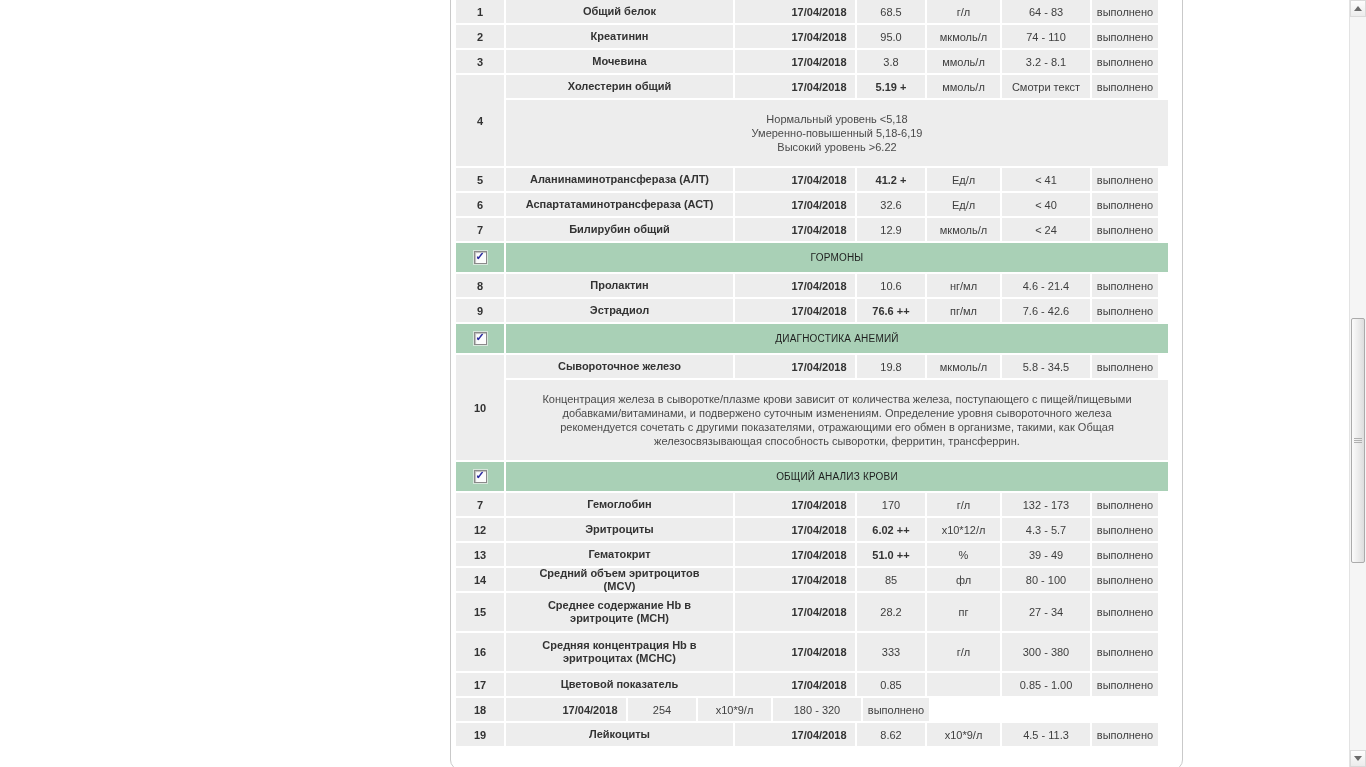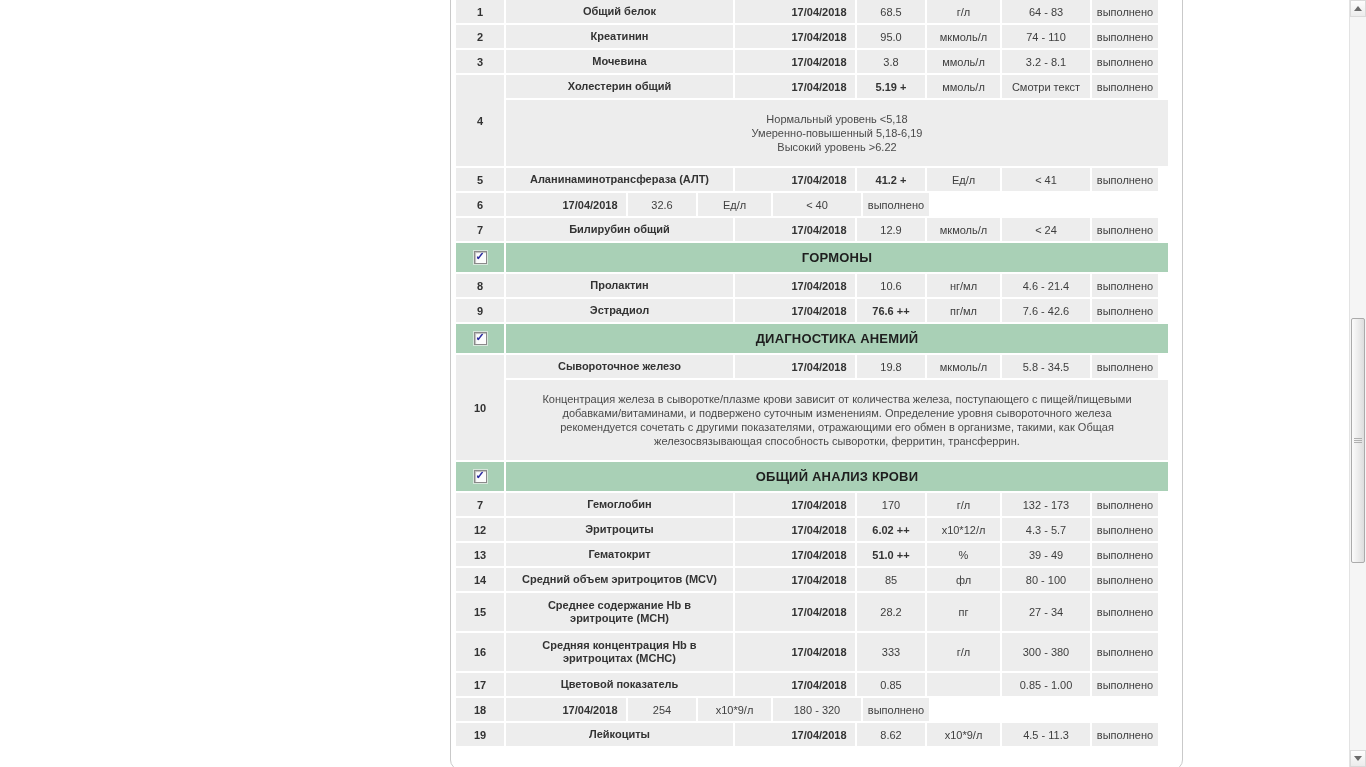--- a/index.html
+++ b/index.html
@@ -13,36 +13,36 @@
 
   
   .table { position:absolute; left:456px; top:0; width:712px; }
   .block { display:flex; column-gap:2px; margin-bottom:2px; align-items:stretch; }
   .cell  { background:#ededed; display:flex; align-items:center; justify-content:center;
            font-size:11px; color:#3e3e3e; text-align:center; }
   .c-num    { width:48px; font-weight:bold; color:#333; }
   .right    { flex:1; display:flex; flex-direction:column; row-gap:2px; }
   .main     { display:flex; column-gap:2px; height:23px; }
   .main.tall{ height:38px; }
-  .c-name   { width:227px; font-weight:bold; color:#333; line-height:13px; padding:0 12px; }
+  .c-name   { width:227px; font-weight:bold; color:#333; line-height:13px; padding:0 18px; }
   .c-date   { width:120px; font-weight:bold; color:#333;padding-left:48px; }
   .c-result { width:68px; }
   .c-result.flag { font-weight:bold; color:#333; }
   .c-units  { width:73px; }
   .c-ref    { width:88px; }
   .c-status { width:66px; }
 
   .note { flex-direction:column; justify-content:center; row-gap:0;
           padding:12px 25px; min-height:64px; }
   .note-line { font-size:11px; line-height:14px; color:#4a4a4a; text-align:center; }
 
   
   .section-row { height:29px; }
   .green   { background:#a9d0b6; }
-  .c-title { flex:1; font-weight:bold; color:#1e1e1e; font-size:13px; letter-spacing:.2px; }
+  .c-title { flex:1; font-weight:normal; color:#1e1e1e; font-size:10px; letter-spacing:.2px; }
   .checkbox { width:13px; height:13px; background:#fcfcfc; border:1px solid #8a8a8a;
               box-shadow:inset 1px 1px 1px rgba(0,0,0,.25), 0 0 0 1px #d7e6dc;
               display:flex; align-items:center; justify-content:center; cursor:pointer; }
   .check { color:#2b2ba0; font-size:11px; font-weight:bold; line-height:11px; margin-top:-2px; }
 
   
   .scrollbar { position:absolute; right:0; top:0; width:17px; height:767px;
                background:#f5f5f5; border-left:1px solid #e3e3e3;
                display:flex; flex-direction:column; justify-content:space-between; }
   .scroll-btn { height:17px; width:16px; display:flex; align-items:center; justify-content:center;
@@ -131,20 +131,21 @@
             <div class="cell c-units">Ед/л</div>
             <div class="cell c-ref">&lt; 41</div>
             <div class="cell c-status">выполнено</div>
           </div>
         </div>
       </div>
       <div class="block data-row">
         <div class="cell c-num">6</div>
         <div class="right">
           <div class="main">
+            <div class="cell c-name">Аспартатаминотрансфераза (АСТ)</div>
             <div class="cell c-date">17/04/2018</div>
             <div class="cell c-result">32.6</div>
             <div class="cell c-units">Ед/л</div>
             <div class="cell c-ref">&lt; 40</div>
             <div class="cell c-status">выполнено</div>
           </div>
         </div>
       </div>
       <div class="block data-row">
         <div class="cell c-num">7</div>

